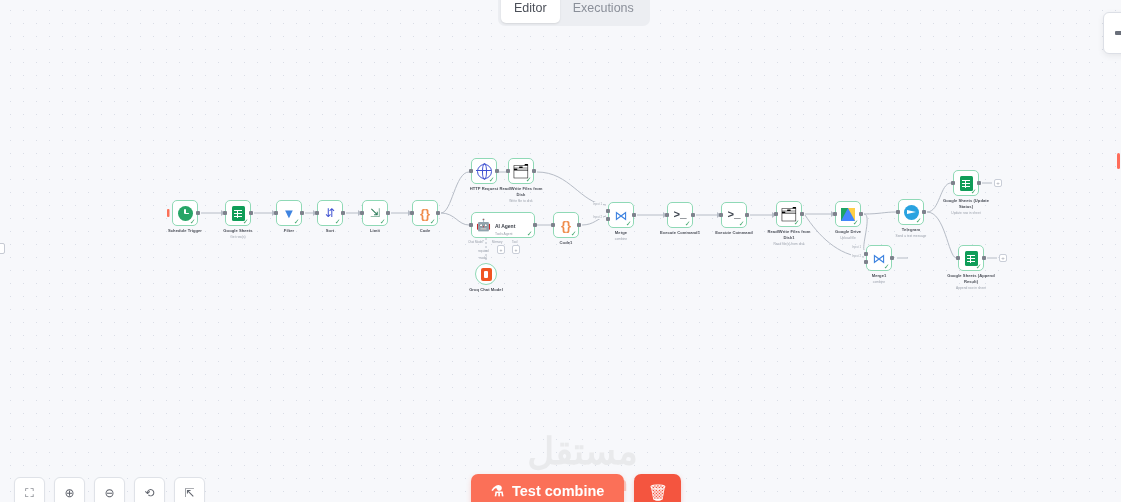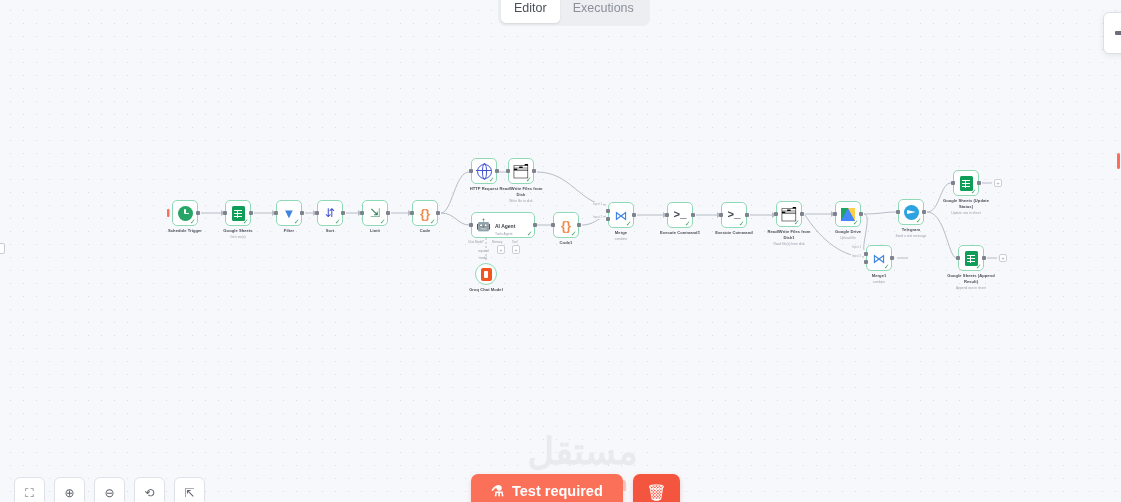--- a/index.html
+++ b/index.html
@@ -564,20 +564,20 @@
     <div class="tool-btn">⛶</div>
     <div class="tool-btn">⊕</div>
     <div class="tool-btn">⊖</div>
     <div class="tool-btn">⟲</div>
     <div class="tool-btn">⇱</div>
   </div>
 
   <div class="run-bar">
     <div class="btn-test">
       <span>⚗</span>
-      <span>Test required</span>
+      <span>Test combine</span>
     </div>
     <div class="btn-trash">
       <span>🗑</span>
     </div>
   </div>
 
 </div>
 
 </body></html>

